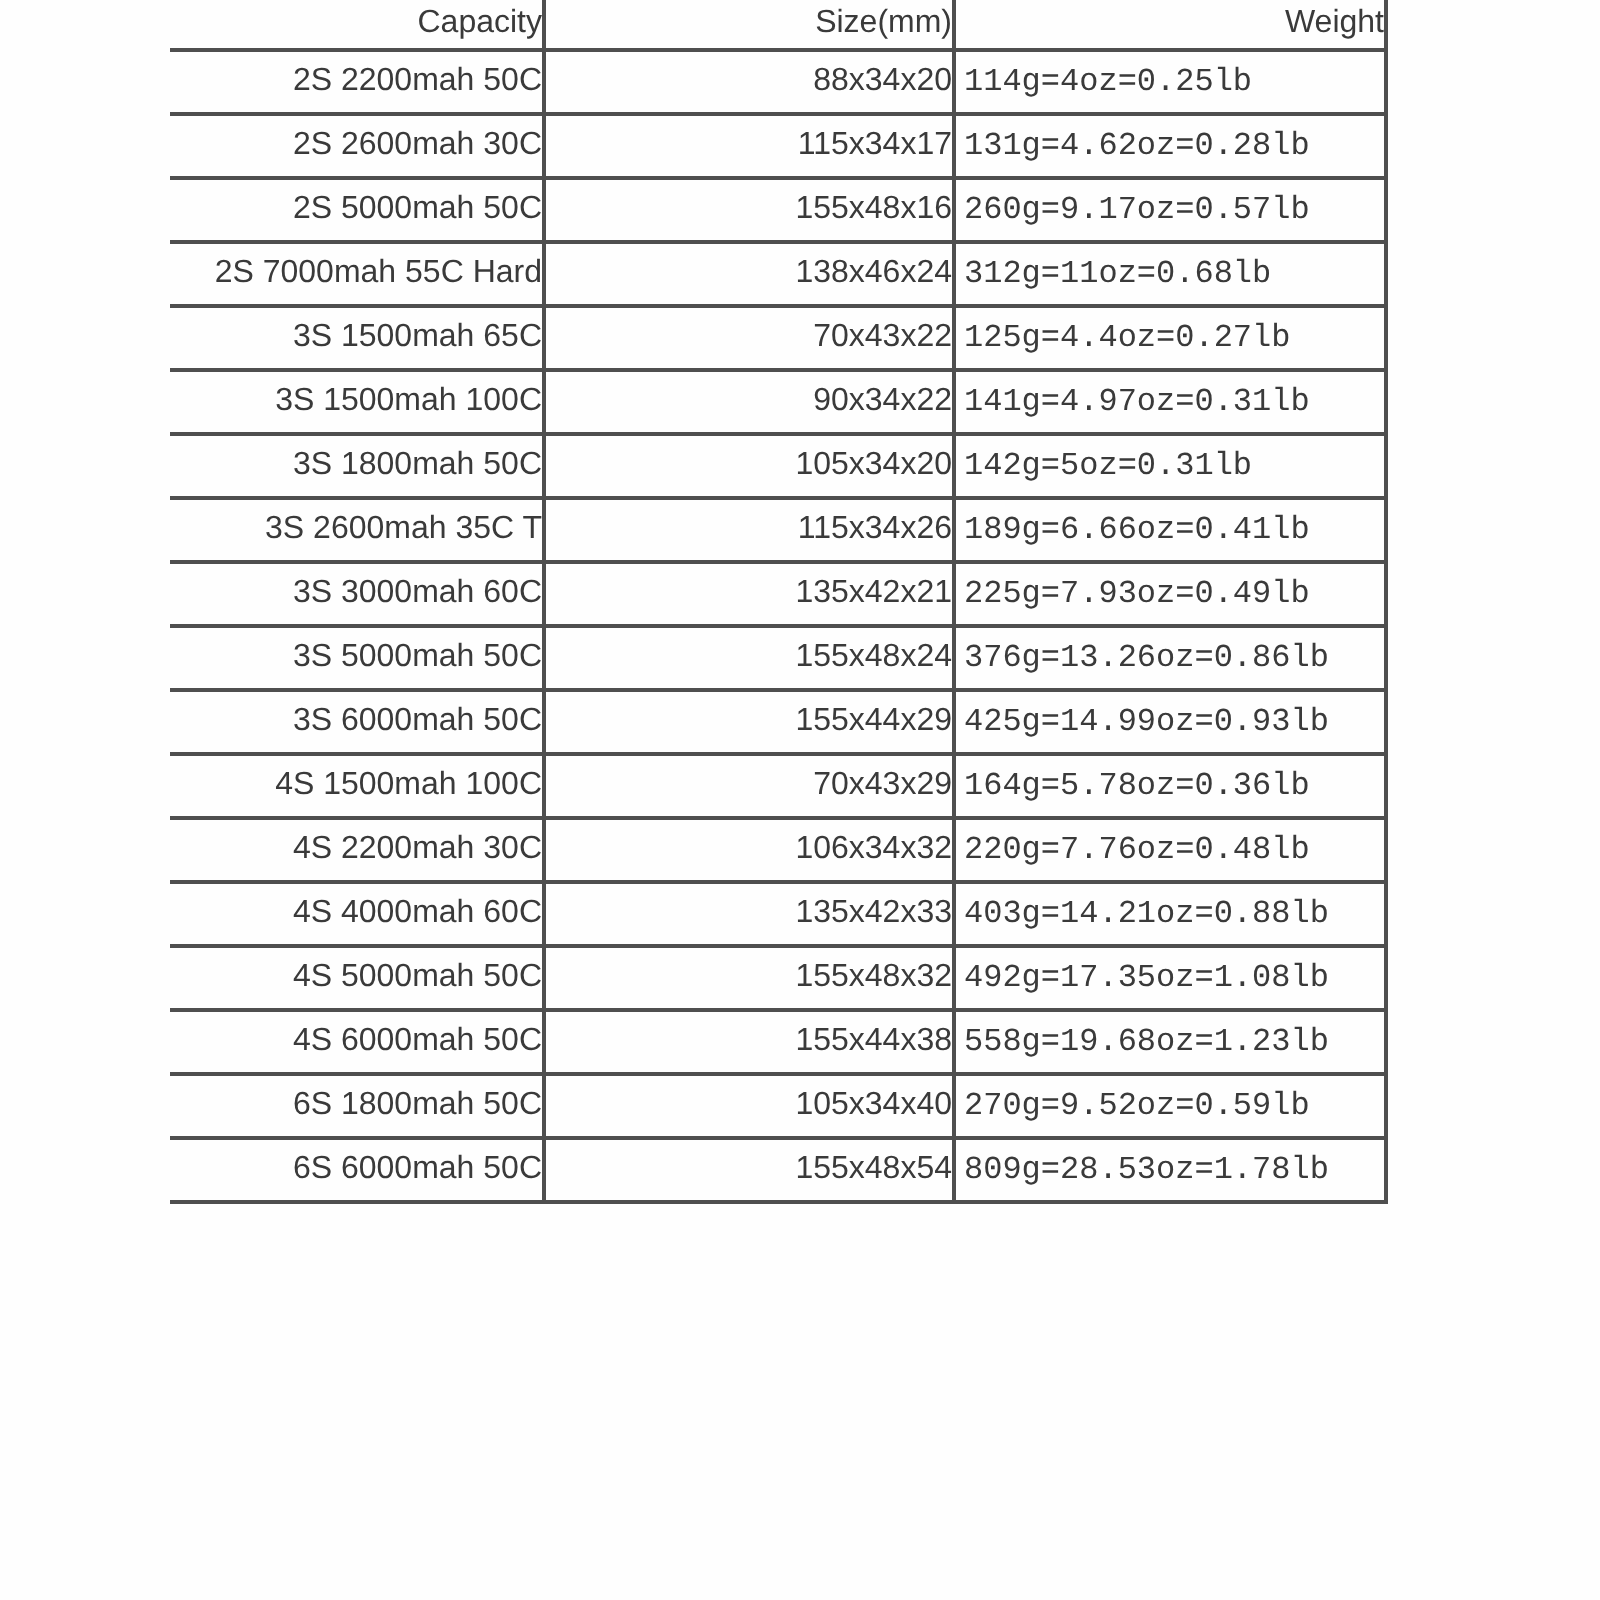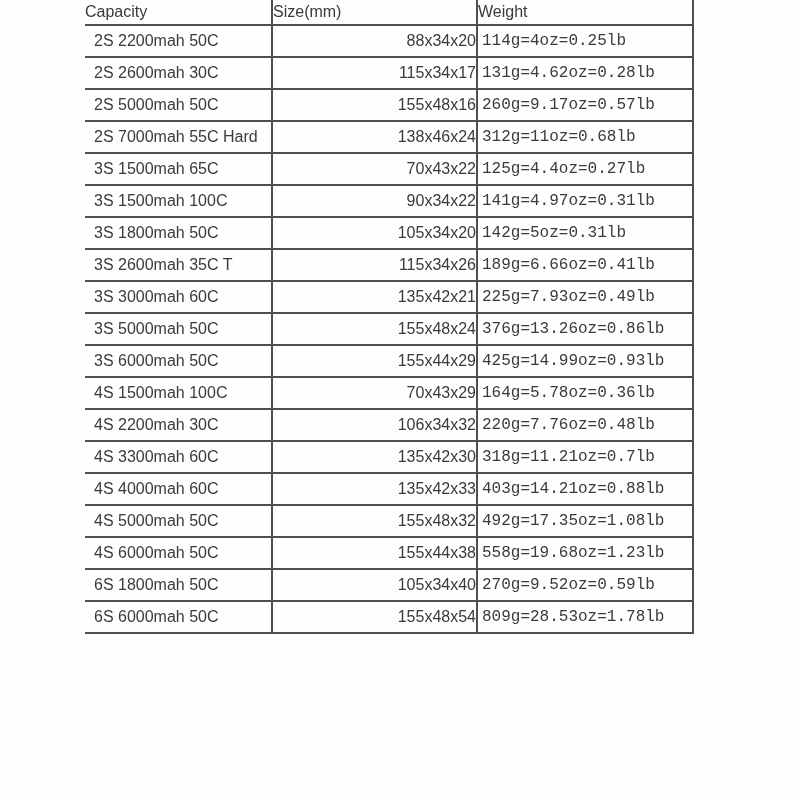--- a/index.html
+++ b/index.html
@@ -33,28 +33,28 @@
     font-size: 16px;
     font-weight: normal;
     white-space: nowrap;
     overflow: hidden;
     padding: 0;
     vertical-align: middle;
     color: #3a3a3a;
   }
   .spec-table thead th {
     height: 24px;
-    text-align: left;
+    text-align: right;
     margin-top: 18px;
   }
   .spec-table tbody td {
     height: 30px;
   }
   .spec-table .col-capacity {
-    text-align: left;
+    text-align: right;
     padding-left: 9px;
   }
   .spec-table .col-size {
     text-align: right;
   }
   .spec-table .col-weight {
     text-align: left;
     padding-left: 4px;
     font-family: Liberation Mono, monospace;
   }
@@ -135,25 +135,20 @@
     <td class="col-capacity">4S 1500mah 100C</td>
     <td class="col-size">70x43x29</td>
     <td class="col-weight">164g=5.78oz=0.36lb</td>
   </tr>
       <tr>
     <td class="col-capacity">4S 2200mah 30C</td>
     <td class="col-size">106x34x32</td>
     <td class="col-weight">220g=7.76oz=0.48lb</td>
   </tr>
       <tr>
-    <td class="col-capacity">4S 3300mah 60C</td>
-    <td class="col-size">135x42x30</td>
-    <td class="col-weight">318g=11.21oz=0.7lb</td>
-  </tr>
-      <tr>
     <td class="col-capacity">4S 4000mah 60C</td>
     <td class="col-size">135x42x33</td>
     <td class="col-weight">403g=14.21oz=0.88lb</td>
   </tr>
       <tr>
     <td class="col-capacity">4S 5000mah 50C</td>
     <td class="col-size">155x48x32</td>
     <td class="col-weight">492g=17.35oz=1.08lb</td>
   </tr>
       <tr>

